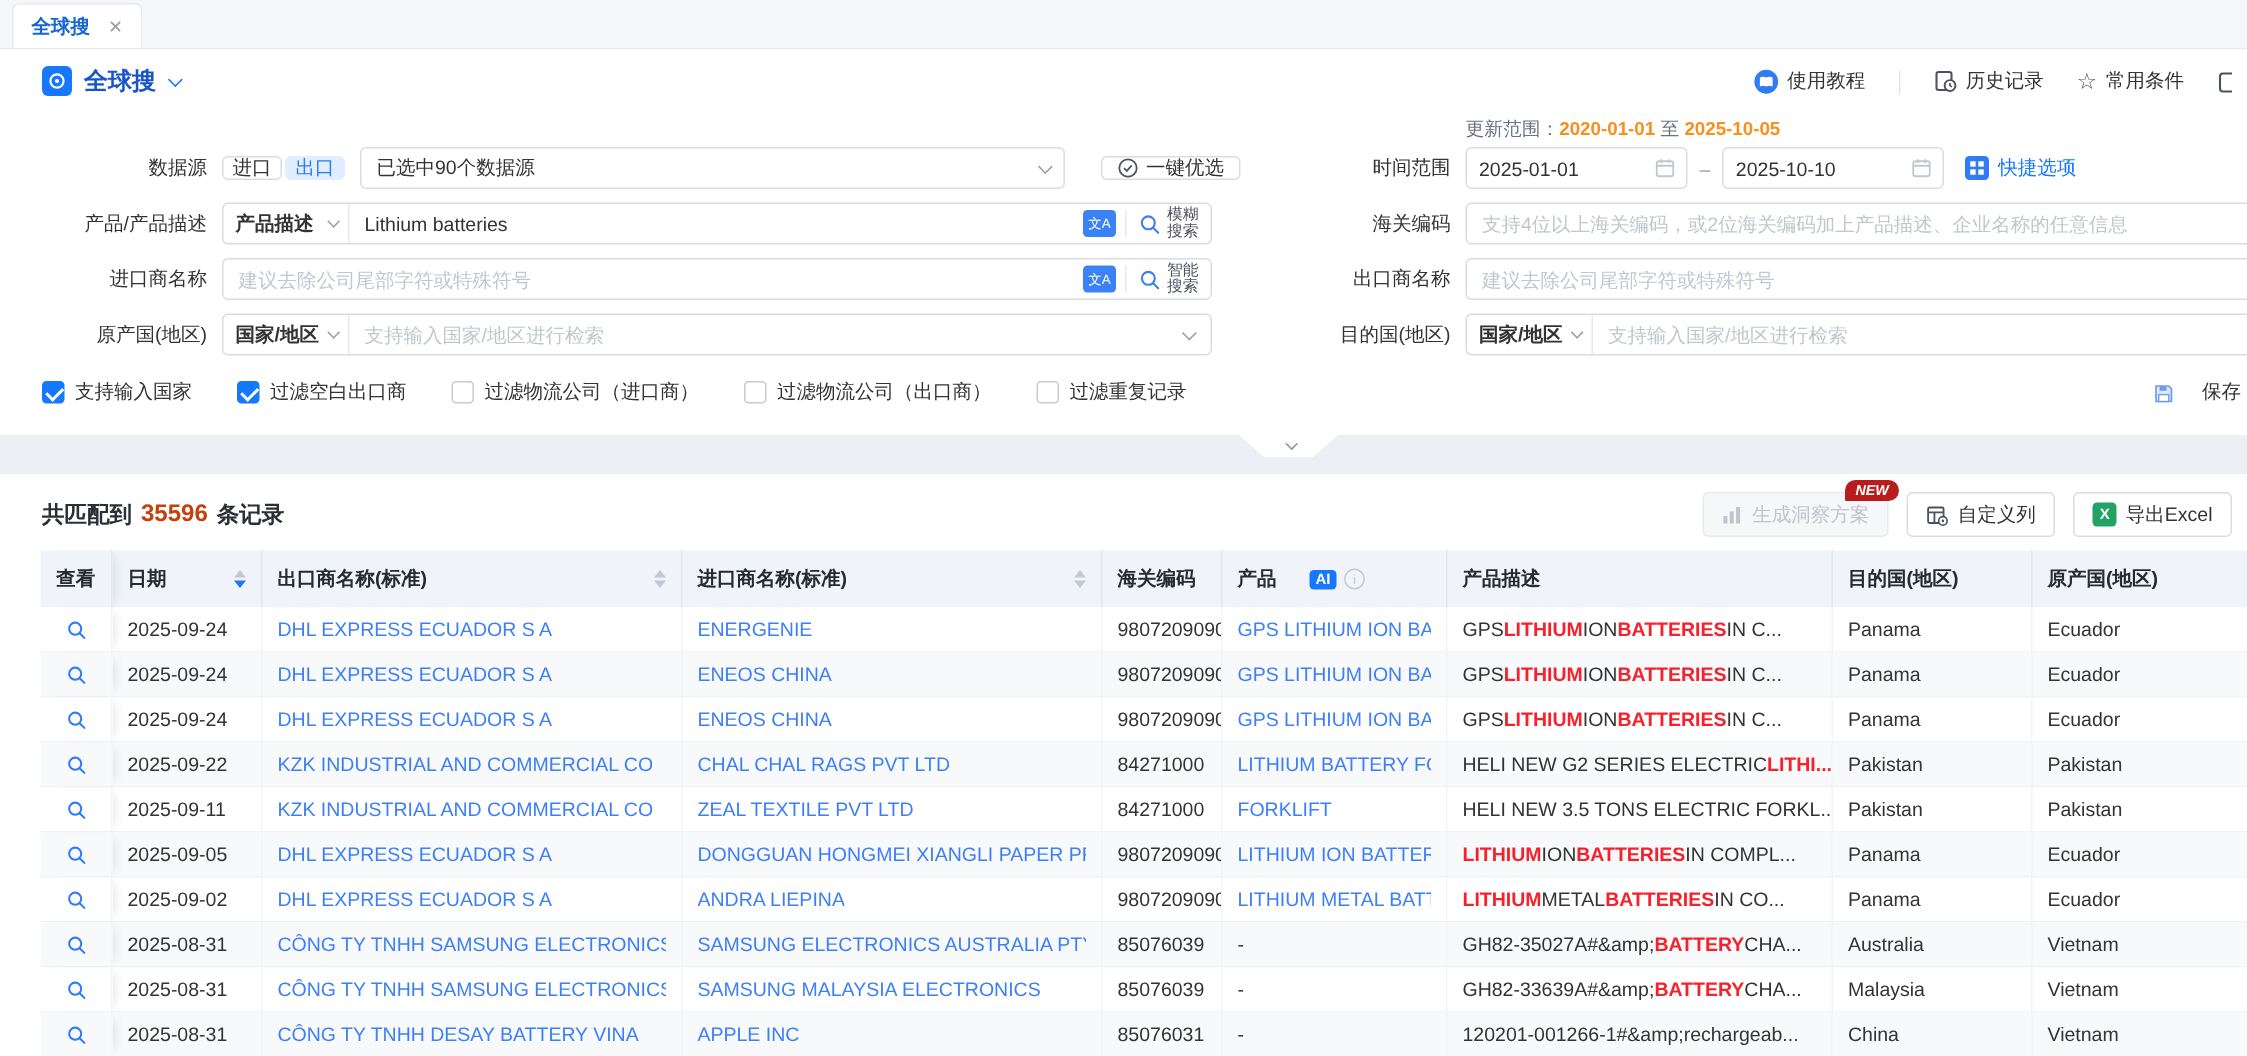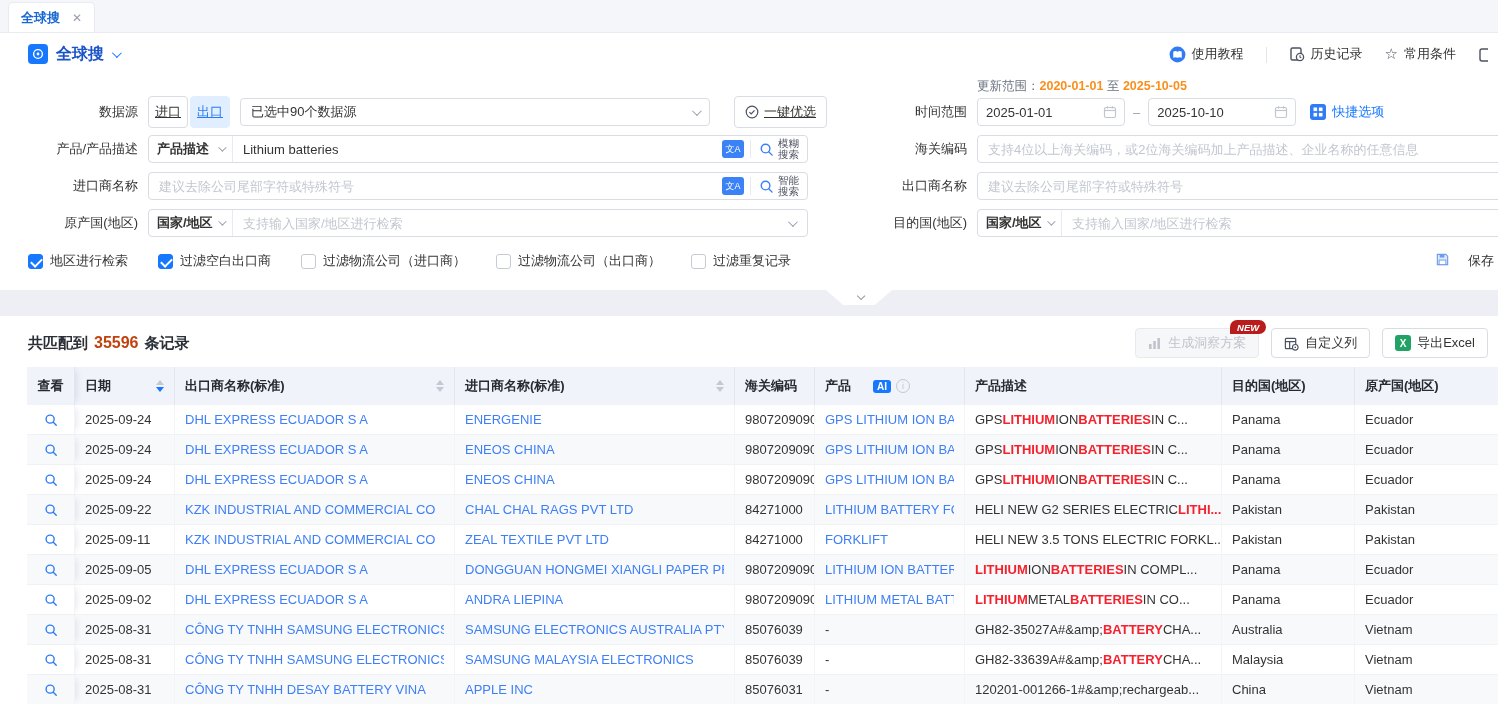--- a/index.html
+++ b/index.html
@@ -25,21 +25,21 @@
   .edgecut{width:10px;height:16px;overflow:hidden;color:#5f6672;}
   
   .formpanel{position:relative;background:#fff;padding:22px 0 20px 0;}
   .update-note{position:absolute;left:977px;top:3px;font-size:12.5px;color:#6b7380;white-space:nowrap;}
   .update-note b{color:#f98f1d;}
   .frow{display:flex;align-items:center;height:30px;margin-bottom:7px;}
   .flabel{width:148px;padding-right:10px;text-align:right;color:#333;white-space:nowrap;flex:0 0 148px;}
   .lcontrols{width:660px;flex:0 0 660px;display:flex;align-items:center;}
   .rlabel{width:169px;padding-right:10px;text-align:right;white-space:nowrap;flex:0 0 169px;}
   .rcontrols{display:flex;align-items:center;}
-  .btn{height:32px;border:1px solid #d9dce3;background:#fff;border-radius:4px;display:flex;align-items:center;justify-content:center;padding:0 10px;cursor:pointer;white-space:nowrap;text-decoration:underline;}
+  .btn{height:16px;border:1px solid #d9dce3;background:#fff;border-radius:4px;display:flex;align-items:center;justify-content:center;padding:0 10px;cursor:pointer;white-space:nowrap;}
   .btn.sel{background:#e1eeff;border-color:#e1eeff;color:#2a7bf6;}
   .selectbox{height:28px;border:1px solid #d9dce3;border-radius:4px;display:flex;align-items:center;padding:0 10px;color:#333;cursor:pointer;background:#fff;}
   .selectbox .chev{color:#9aa0aa;margin-left:auto;}
   .grp{height:28px;border:1px solid #d9dce3;border-radius:4px;display:flex;align-items:center;background:#fff;overflow:hidden;}
   .grp .inner-sel{width:84px;flex:0 0 84px;display:flex;align-items:center;padding:0 8px;font-weight:bold;color:#333;border-right:1px solid #e7eaf0;height:100%;cursor:pointer;}
   .grp .inner-sel .chev{margin-left:auto;color:#9aa0aa;width:6px;height:6px;}
   .grp input{border:none;outline:none;flex:1;min-width:0;padding:0 10px;font:inherit;color:#333;background:transparent;}
   .grp input::placeholder{color:#c1c6cf;}
   .plain-input{height:28px;border:1px solid #d9dce3;border-radius:4px;display:flex;align-items:center;background:#fff;}
   .plain-input input{border:none;outline:none;flex:1;padding:0 10px;font:inherit;color:#333;background:transparent;}
@@ -52,21 +52,21 @@
   .dateinput input{border:none;outline:none;width:100%;padding:0 8px;font:inherit;color:#333;background:transparent;}
   .datesep{color:#9aa0aa;margin:0 8px;}
   .quick{display:flex;align-items:center;gap:6px;color:#1677ff;margin-left:14px;cursor:pointer;white-space:nowrap;}
   .quickic{width:16px;height:16px;border-radius:3px;background:#2f7cf6;display:flex;align-items:center;justify-content:center;}
   .filtersline{display:flex;align-items:center;margin-top:14px;padding-left:28px;}
   .filters{display:flex;align-items:center;gap:30px;}
   .filter{display:flex;align-items:center;gap:7px;cursor:pointer;white-space:nowrap;}
   .cb{width:15px;height:15px;border:1px solid #c6cad2;border-radius:3px;background:#fff;position:relative;flex:0 0 15px;}
   .cb.checked{background:#1677ff;border-color:#1677ff;}
   .cb.checked::after{content:"";position:absolute;left:4px;top:1px;width:5px;height:9px;border-right:2px solid #fff;border-bottom:2px solid #fff;transform:rotate(45deg);}
-  .saveact{margin-left:auto;display:flex;align-items:flex-start;gap:18px;padding-right:4px;cursor:pointer;white-space:nowrap;}
+  .saveact{margin-left:auto;display:flex;align-items:flex-end;gap:18px;padding-right:4px;cursor:pointer;white-space:nowrap;}
   .notch{position:absolute;left:826px;bottom:-15px;width:66px;height:15px;background:#fff;clip-path:polygon(0 0,100% 0,74% 100%,26% 100%);display:flex;align-items:center;justify-content:center;z-index:3;}
   .notch .chev{width:6px;height:6px;color:#8d93a1;transform:rotate(45deg) translateY(-3px);}
   .gapstrip{height:26px;background:#edeff5;}
   
   .results{background:#fff;padding-top:12px;}
   .res-head{display:flex;align-items:center;padding:0 10px 0 28px;height:30px;}
   .res-count{font-size:15px;font-weight:bold;color:#2b2f36;display:flex;align-items:center;gap:6px;}
   .res-count .num{color:#c2410c;font-size:16px;}
   .res-btns{margin-left:auto;display:flex;align-items:center;gap:12px;}
   .rbtn{height:30px;border:1px solid #d9dce3;background:#fff;border-radius:4px;display:flex;align-items:center;gap:6px;padding:0 12px;cursor:pointer;position:relative;white-space:nowrap;}
@@ -286,21 +286,21 @@
           </div>
           <input placeholder="支持输入国家/地区进行检索" style="">
         </div>
       </div>
     </div>
 
     <div class="filtersline">
       <div class="filters">
           <label class="filter">
             <span class="cb checked"></span>
-            <span>地区进行检索</span>
+            <span>支持输入国家</span>
           </label>
           <label class="filter">
             <span class="cb checked"></span>
             <span>过滤空白出口商</span>
           </label>
           <label class="filter">
             <span class="cb"></span>
             <span>过滤物流公司（进口商）</span>
           </label>
           <label class="filter">

